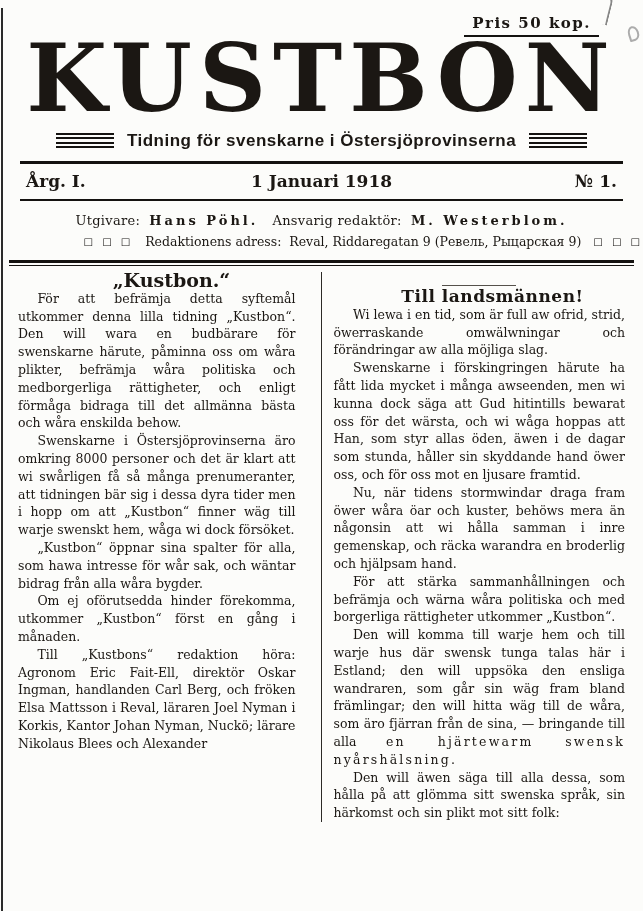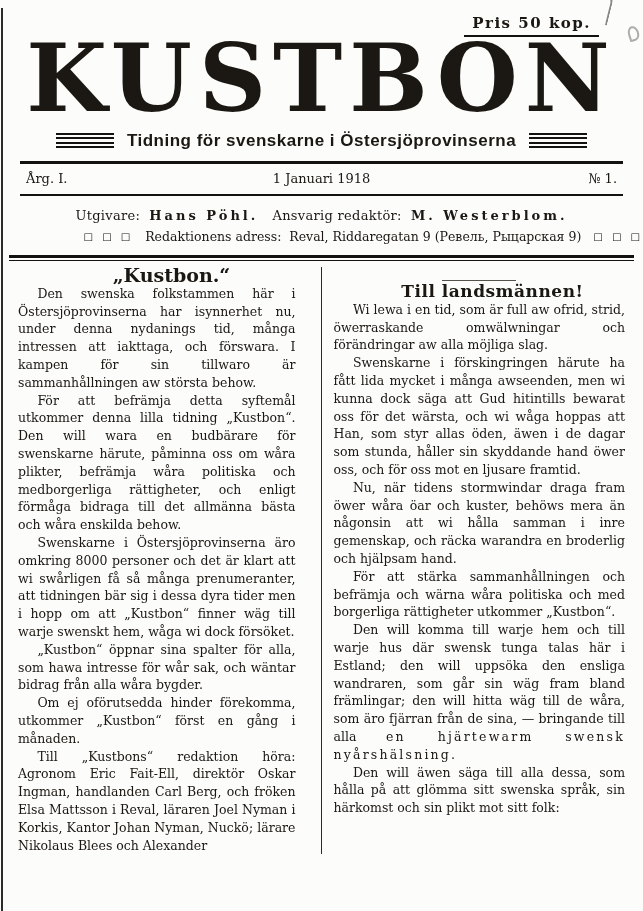--- a/index.html
+++ b/index.html
@@ -43,21 +43,21 @@
   .subtitle{
     font-family:"Liberation Sans", sans-serif;
     font-weight:bold;font-size:17px;letter-spacing:.5px;white-space:nowrap;
   }
 
   .dateline{
     margin:10px 20px 0 20px;
     border-top:3px solid #141210;border-bottom:2px solid #141210;
     display:flex;align-items:baseline;
     padding:7px 6px 8px 6px;
-    font-weight:normal;font-size:13px;
+    font-weight:bold;font-size:17px;
   }
   .dateline .vol{flex:1;text-align:left;}
   .dateline .date{flex:1.4;text-align:center;}
   .dateline .num{flex:1;text-align:right;}
 
   .imprint{text-align:center;margin-top:10px;line-height:1.55;}
   .imprint-line1{font-size:13px;}
   .imprint-line1 .plain{letter-spacing:.3px;}
   .imprint-line1 .name{font-weight:bold;letter-spacing:3px;margin:0 10px 0 5px;}
   .imprint-line1 .name.last{margin-right:0;}
@@ -140,21 +140,20 @@
       <span class="squares">□ □ □</span>
     </div>
   </div>
 
   <div class="double-rule"></div>
 
   <div class="columns">
 
     <div class="col left">
       <p class="article-title">„Kustbon.“</p>
-      <p>Den swenska folkstammen här i Östersjöprovinserna har isynnerhet nu, under denna nydanings tid, många intressen att iakttaga, och förswara. I kampen för sin tillwaro är sammanhållningen aw största behow.</p>
       <p>För att befrämja detta syftemål utkommer denna lilla tidning „Kustbon“. Den will wara en budbärare för swenskarne härute, påminna oss om wåra plikter, befrämja wåra politiska och medborgerliga rättigheter, och enligt förmåga bidraga till det allmänna bästa och wåra enskilda behow.</p>
       <p>Swenskarne i Östersjöprovinserna äro omkring 8000 personer och det är klart att wi swårligen få så många prenumeranter, att tidningen bär sig i dessa dyra tider men i hopp om att „Kustbon“ finner wäg till warje swenskt hem, wåga wi dock försöket.</p>
       <p>„Kustbon“ öppnar sina spalter för alla, som hawa intresse för wår sak, och wäntar bidrag från alla wåra bygder.</p>
       <p>Om ej oförutsedda hinder förekomma, utkommer „Kustbon“ först en gång i månaden.</p>
       <p>Till „Kustbons“ redaktion höra: Agronom Eric Fait-Ell, direktör Oskar Ingman, handlanden Carl Berg, och fröken Elsa Mattsson i Reval, läraren Joel Nyman i Korkis, Kantor Johan Nyman, Nuckö; lärare Nikolaus Blees och Alexander</p>
     </div>
 
     <div class="col right">
       <div class="divider-small"></div>
       <p class="section-heading">Till landsmännen!</p>

